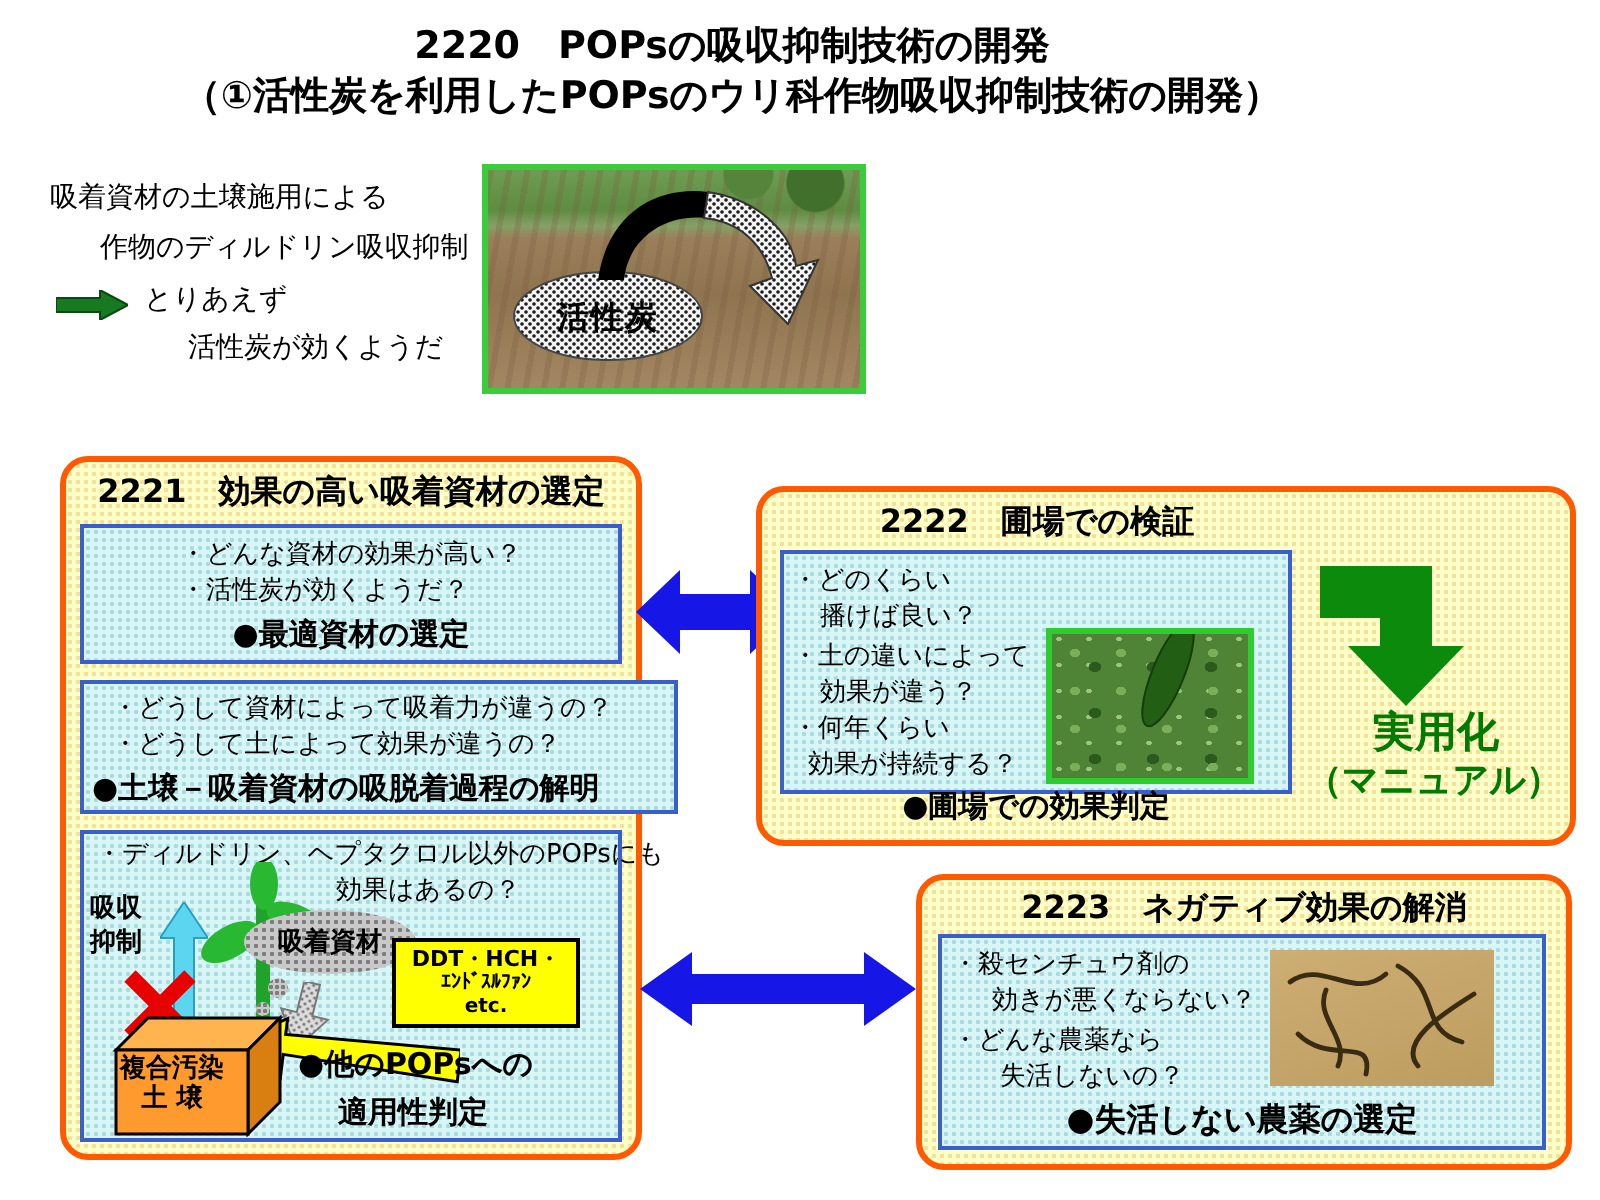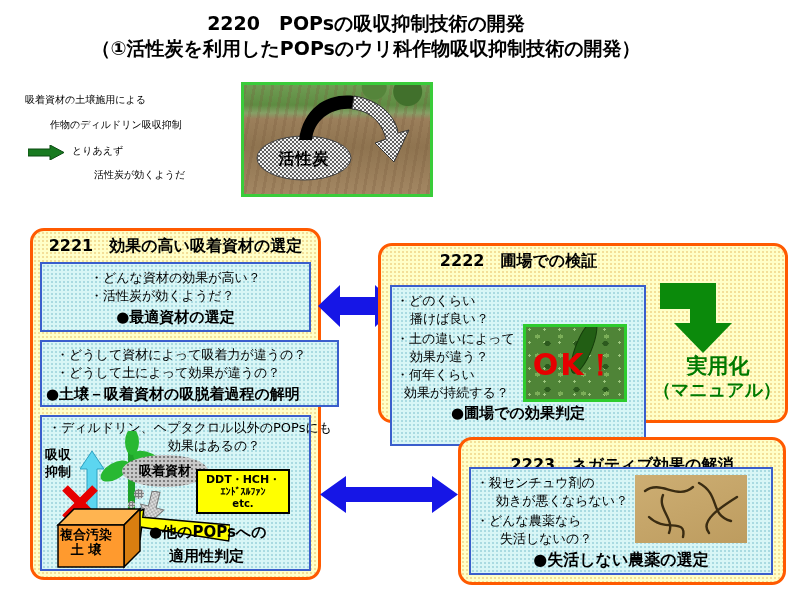--- a/index.html
+++ b/index.html
@@ -1,20 +1,20 @@
 <!DOCTYPE html>
 <html><head>
 <meta charset="utf-8">
 <style>
   html,body{margin:0;padding:0;}
   body{width:800px;height:600px;position:relative;background:#fff;overflow:hidden;
        font-family:"DejaVu Sans","Liberation Sans",sans-serif;color:#000;}
   .t{position:absolute;white-space:nowrap;}
   .t13{font-size:13px;line-height:16px;}
-  .t14{font-size:10px;line-height:17px;}
+  .t14{font-size:14px;line-height:17px;}
   .b15{font-size:15px;font-weight:bold;line-height:18px;}
   .boxtitle{position:absolute;left:0;width:100%;text-align:center;font-size:16px;font-weight:bold;white-space:nowrap;}
   .outer{position:absolute;border:3px solid #FF5A00;border-radius:14px;box-sizing:border-box;
          background-color:#FFFFC8;
          background-image:radial-gradient(rgba(216,150,40,.30) 1px,transparent 1.2px);
          background-size:4px 4px;}
   .panel{position:absolute;border:2px solid #3A5ECC;box-sizing:border-box;
          background-color:#D8F6F6;
          background-image:radial-gradient(rgba(50,145,170,.28) 1px,transparent 1.2px);
          background-size:4px 4px;}
@@ -162,46 +162,45 @@
 <svg style="position:absolute;left:318px;top:285px" width="79" height="42">
   <polygon points="0,21 22,0 22,12 57,12 57,0 79,21 57,42 57,30 22,30 22,42" fill="#1616E6"></polygon>
 </svg>
 <svg style="position:absolute;left:320px;top:476px" width="138" height="37">
   <polygon points="0,18.5 26,0 26,11 112,11 112,0 138,18.5 112,37 112,26 26,26 26,37" fill="#1616E6"></polygon>
 </svg>
 
 <div class="outer" style="left:378px;top:243px;width:410px;height:180px">
   <div class="boxtitle" style="top:5px;width:275px">2222　圃場での検証</div>
 
-  <div class="panel" style="left:9px;top:39px;width:256px;height:161px">
+  <div class="panel" style="left:9px;top:29px;width:256px;height:122px">
     <div class="t t13" style="left:4px;top:6px">・どのくらい</div>
     <div class="t t13" style="left:18px;top:24px">播けば良い？</div>
     <div class="t t13" style="left:4px;top:44px">・土の違いによって</div>
     <div class="t t13" style="left:18px;top:62px">効果が違う？</div>
     <div class="t t13" style="left:4px;top:80px">・何年くらい</div>
     <div class="t t13" style="left:12px;top:98px">効果が持続する？</div>
 
     <div class="photo-cuke" style="left:131px;top:37px">
       <svg width="98" height="72" style="position:absolute">
         <ellipse cx="58" cy="20" rx="8" ry="28" transform="rotate(22 58 20)" fill="#225E14" stroke="#143D0A" stroke-width="1"></ellipse>
       </svg>
-      <div class="ok">OK！</div>
     </div>
     <div class="t b15" style="left:0;top:117px;width:100%;text-align:center">●圃場での効果判定</div>
   </div>
 
   <svg style="position:absolute;left:279px;top:37px" width="74" height="72">
     <polygon points="0,0 56,0 56,40 72,40 43,70 14,40 30,40 30,26 0,26" fill="#0B8A0B"></polygon>
   </svg>
   <div class="t green" style="left:262px;top:106px;width:150px;text-align:center;font-size:21px">実用化</div>
   <div class="t green" style="left:256px;top:132px;width:160px;text-align:center;font-size:18px">（マニュアル）</div>
 </div>
 
 <div class="outer" style="left:458px;top:437px;width:328px;height:148px">
-  <div class="boxtitle" style="top:15px">2223　ネガティブ効果の解消</div>
+  <div class="boxtitle" style="top:4px">2223　ネガティブ効果の解消</div>
 
   <div class="panel" style="left:8px;top:27px;width:304px;height:108px">
     <div class="t t13" style="left:5px;top:6px">・殺センチュウ剤の</div>
     <div class="t t13" style="left:25px;top:24px">効きが悪くならない？</div>
     <div class="t t13" style="left:5px;top:44px">・どんな農薬なら</div>
     <div class="t t13" style="left:29px;top:62px">失活しないの？</div>
 
     <div class="photo-worm" style="left:164px;top:6px;width:112px;height:68px">
       <svg width="112" height="68">
         <path d="M10,16 C26,4 42,26 58,12" fill="none" stroke="#3A2C12" stroke-width="2.4" stroke-linecap="round"></path>

